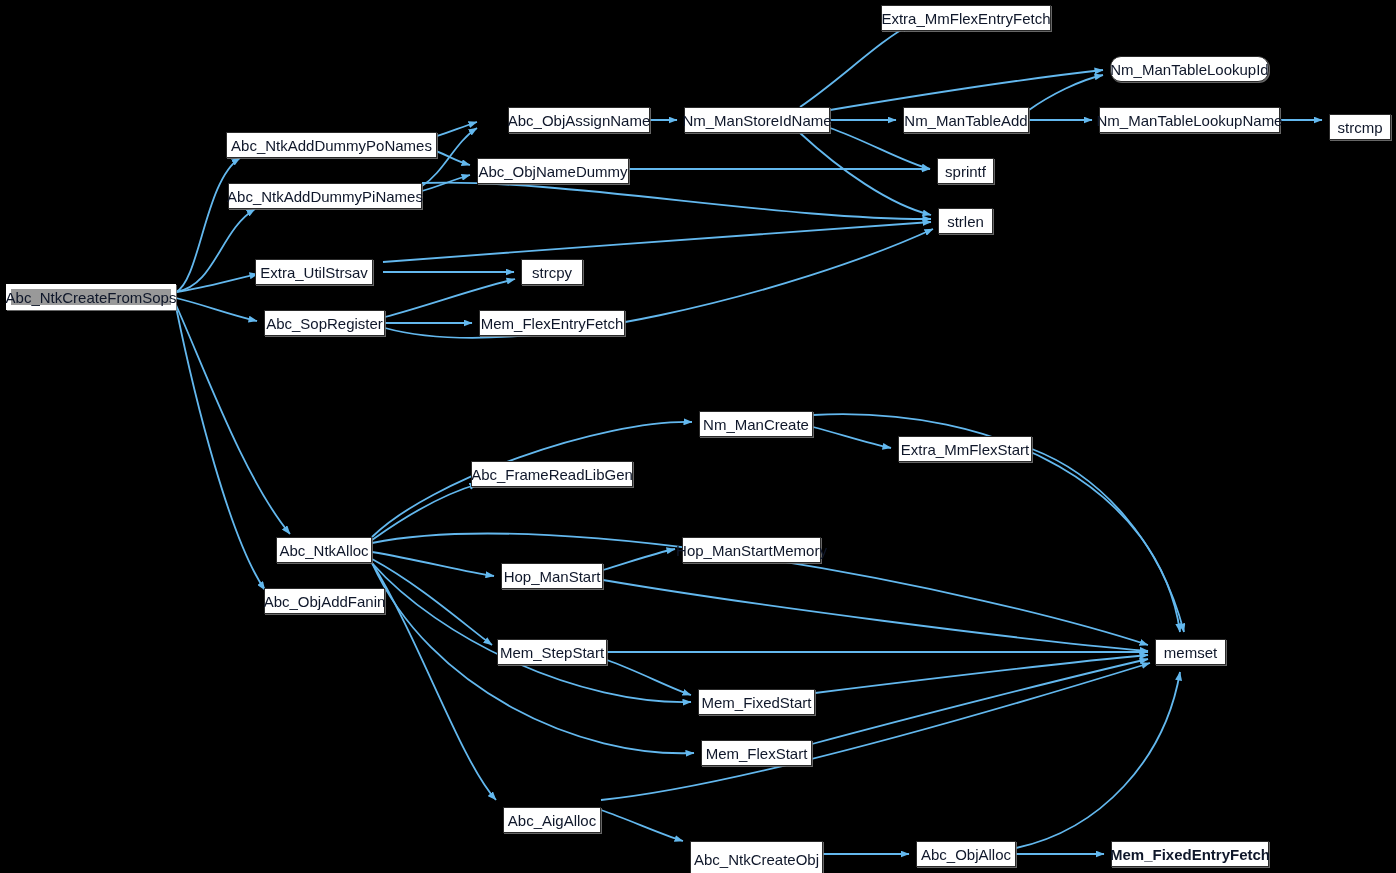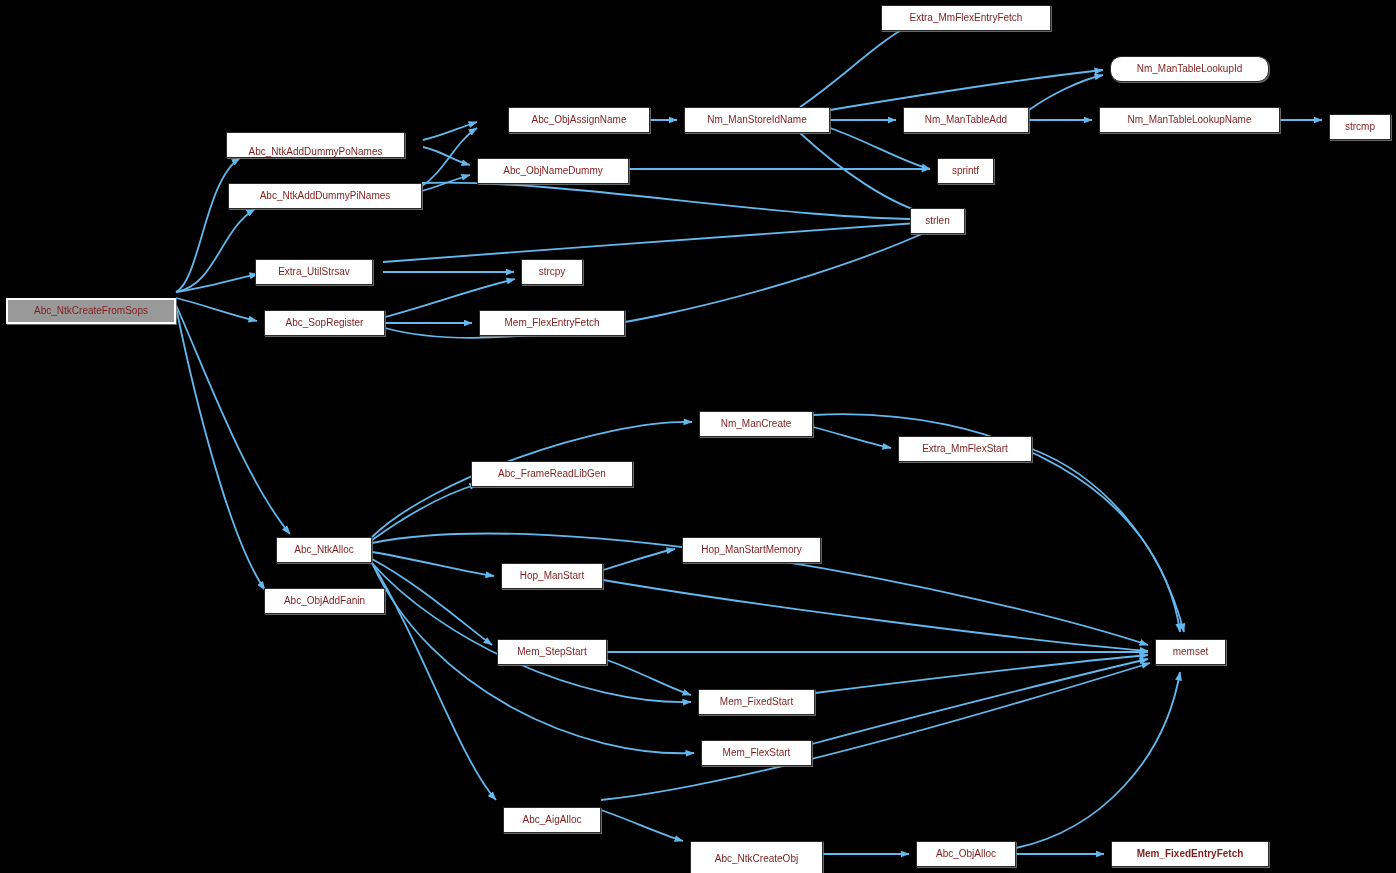--- a/index.html
+++ b/index.html
@@ -9,34 +9,33 @@
     background:#000;
     font-family:"Liberation Sans", sans-serif;
     overflow:hidden;
   }
   svg#edges{position:absolute;left:0;top:0;width:1396px;height:873px;}
   .node{
     position:absolute;
     box-sizing:border-box;
     background:#ffffff;
     border:1px solid #2a2a2a;
-    color:#7f1d1d;
-    font-size:10px;
+    color:#0f172a;
+    font-size:15px;
     line-height:1;
     display:flex;
     align-items:center;
     justify-content:center;
     white-space:nowrap;
     box-shadow:1px 1px 0 0 rgba(120,120,120,0.85);
     z-index:5;
   }
   .node.root{
     background:#999999;
-    border:2px solid #ffffff;
-    margin-top:14px;
+    border:5px solid #ffffff;
   }
   .node span{pointer-events:none;}
 </style>
 </head>
 <body>
 
 <div id="canvas">
   <svg id="edges" xmlns="http://www.w3.org/2000/svg">
     <defs>
       <marker id="arrowhead" markerWidth="9" markerHeight="7" refX="8.5" refY="3.5" orient="auto" markerUnits="userSpaceOnUse">
@@ -91,21 +90,21 @@
         <path d="M 601,810 C 630,820 660,834 683,841" fill="none" stroke="#63b8ee" stroke-width="1.8" marker-end="url(#arrowhead)"></path>
         <path d="M 823,854 C 850,854 885,854 909,854" fill="none" stroke="#63b8ee" stroke-width="1.8" marker-end="url(#arrowhead)"></path>
         <path d="M 1016,848 C 1100,830 1165,760 1180,672" fill="none" stroke="#63b8ee" stroke-width="1.8" marker-end="url(#arrowhead)"></path>
         <path d="M 1016,854 C 1045,854 1085,854 1104,854" fill="none" stroke="#63b8ee" stroke-width="1.8" marker-end="url(#arrowhead)"></path>
       </g>
   </svg>
   <div id="node-layer">
       <div class="node root" style="left: 6px; top: 284px; width: 170px; height: 26px;">
         <span>Abc_NtkCreateFromSops</span>
       </div>
-      <div class="node" style="left: 226px; top: 132px; width: 179px; height: 26px; align-items: flex-end;">
+      <div class="node" style="left: 226px; top: 132px; width: 211px; height: 26px;">
         <span>Abc_NtkAddDummyPoNames</span>
       </div>
       <div class="node" style="left: 228px; top: 183px; width: 194px; height: 26px;">
         <span>Abc_NtkAddDummyPiNames</span>
       </div>
       <div class="node" style="left: 255px; top: 259px; width: 118px; height: 26px;">
         <span>Extra_UtilStrsav</span>
       </div>
       <div class="node" style="left: 264px; top: 310px; width: 121px; height: 26px;">
         <span>Abc_SopRegister</span>
@@ -136,21 +135,21 @@
       </div>
       <div class="node" style="left: 1099px; top: 107px; width: 181px; height: 26px;">
         <span>Nm_ManTableLookupName</span>
       </div>
       <div class="node" style="left: 1329px; top: 114px; width: 62px; height: 26px;">
         <span>strcmp</span>
       </div>
       <div class="node" style="left: 937px; top: 158px; width: 57px; height: 26px;">
         <span>sprintf</span>
       </div>
-      <div class="node" style="left: 910px; top: 208px; width: 55px; height: 26px;">
+      <div class="node" style="left: 938px; top: 208px; width: 55px; height: 26px;">
         <span>strlen</span>
       </div>
       <div class="node" style="left: 699px; top: 411px; width: 114px; height: 26px;">
         <span>Nm_ManCreate</span>
       </div>
       <div class="node" style="left: 898px; top: 436px; width: 134px; height: 26px;">
         <span>Extra_MmFlexStart</span>
       </div>
       <div class="node" style="left: 471px; top: 461px; width: 162px; height: 26px;">
         <span>Abc_FrameReadLibGen</span>

